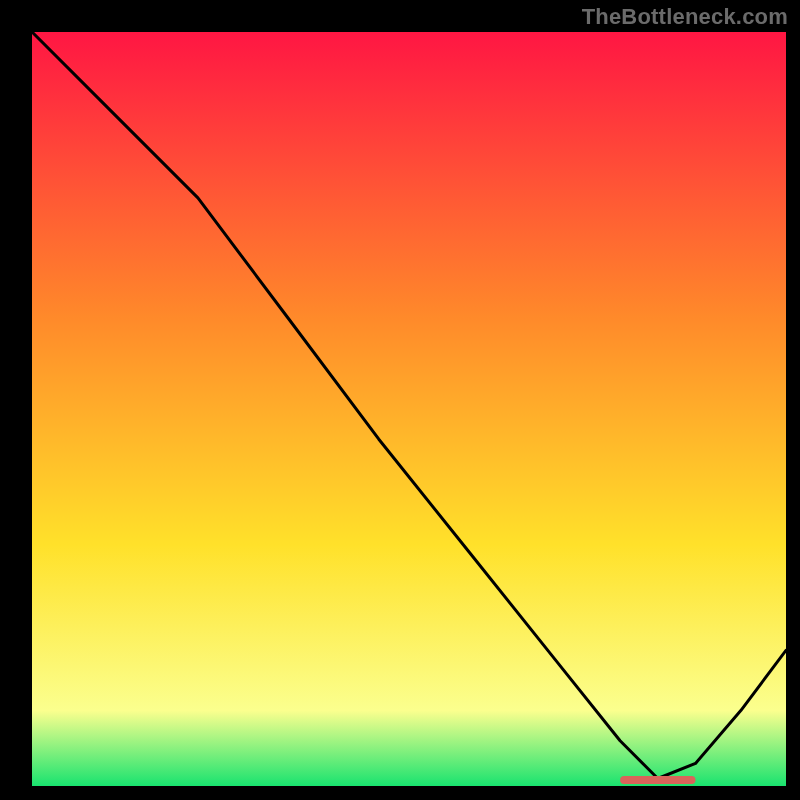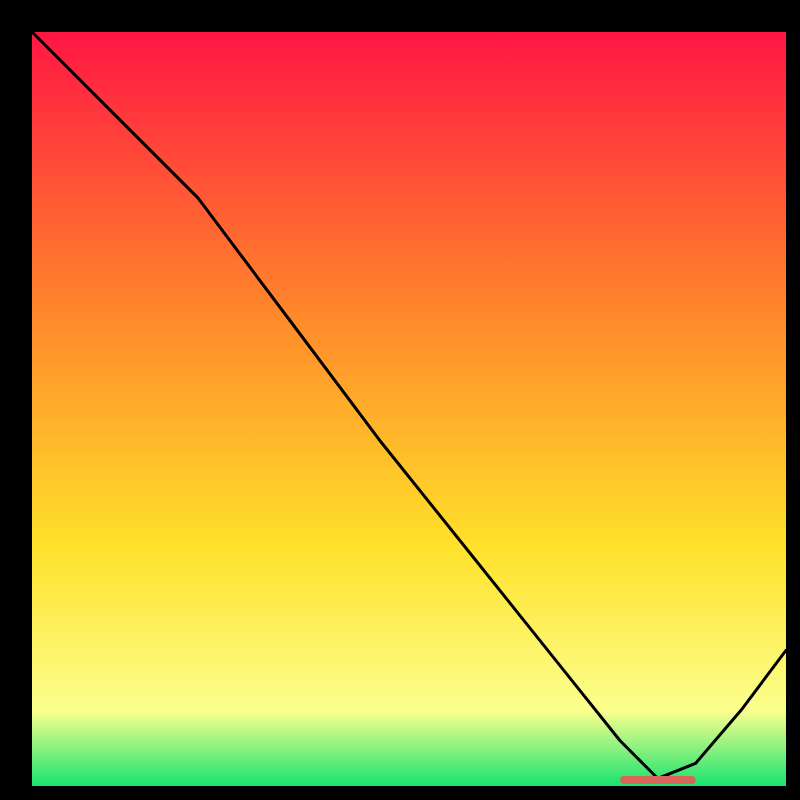--- a/index.html
+++ b/index.html
@@ -37,20 +37,21 @@
   .plot svg {
     display: block;
     width: 100%;
     height: 100%;
   }
 </style>
 </head>
 <body>
 
 <div class="frame">
+  <div class="watermark">TheBottleneck.com</div>
 
   <div class="plot">
     <svg viewBox="0 0 754 754" preserveAspectRatio="none">
       <defs>
         <linearGradient id="bgGrad" x1="0" y1="0" x2="0" y2="1">
           <stop offset="0%" stop-color="#ff1643"></stop>
           <stop offset="38%" stop-color="#ff8a2a"></stop>
           <stop offset="68%" stop-color="#ffe12a"></stop>
           <stop offset="90%" stop-color="#fbff8e"></stop>
           <stop offset="100%" stop-color="#19e36f"></stop>

